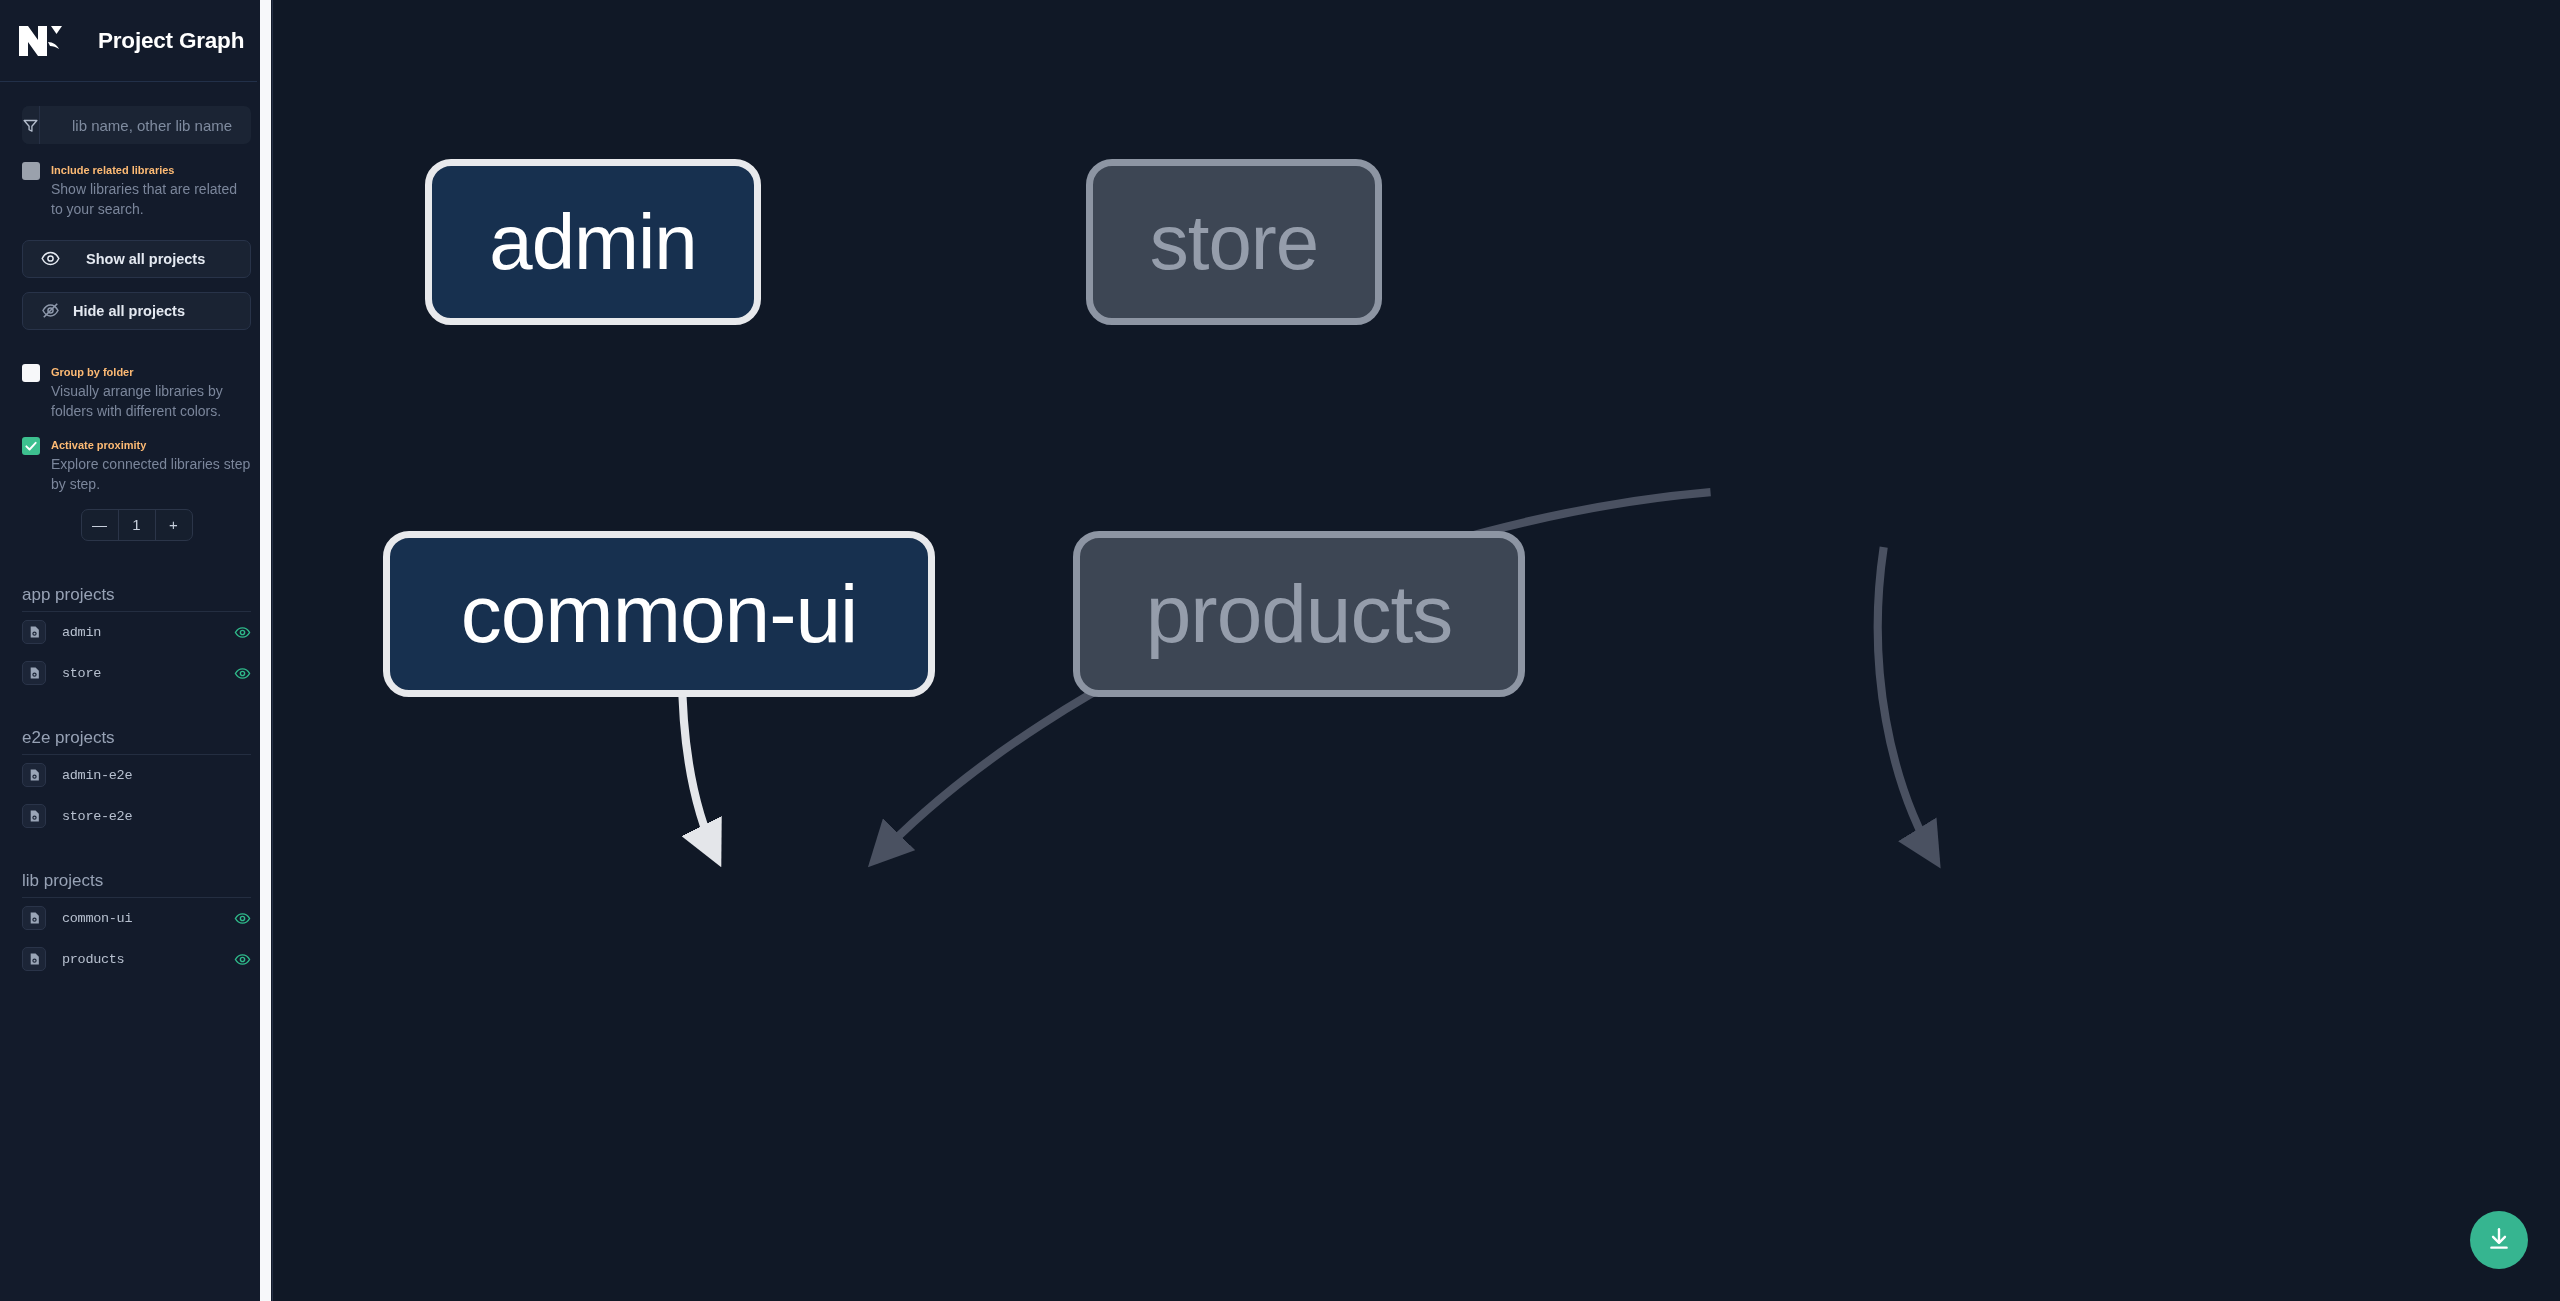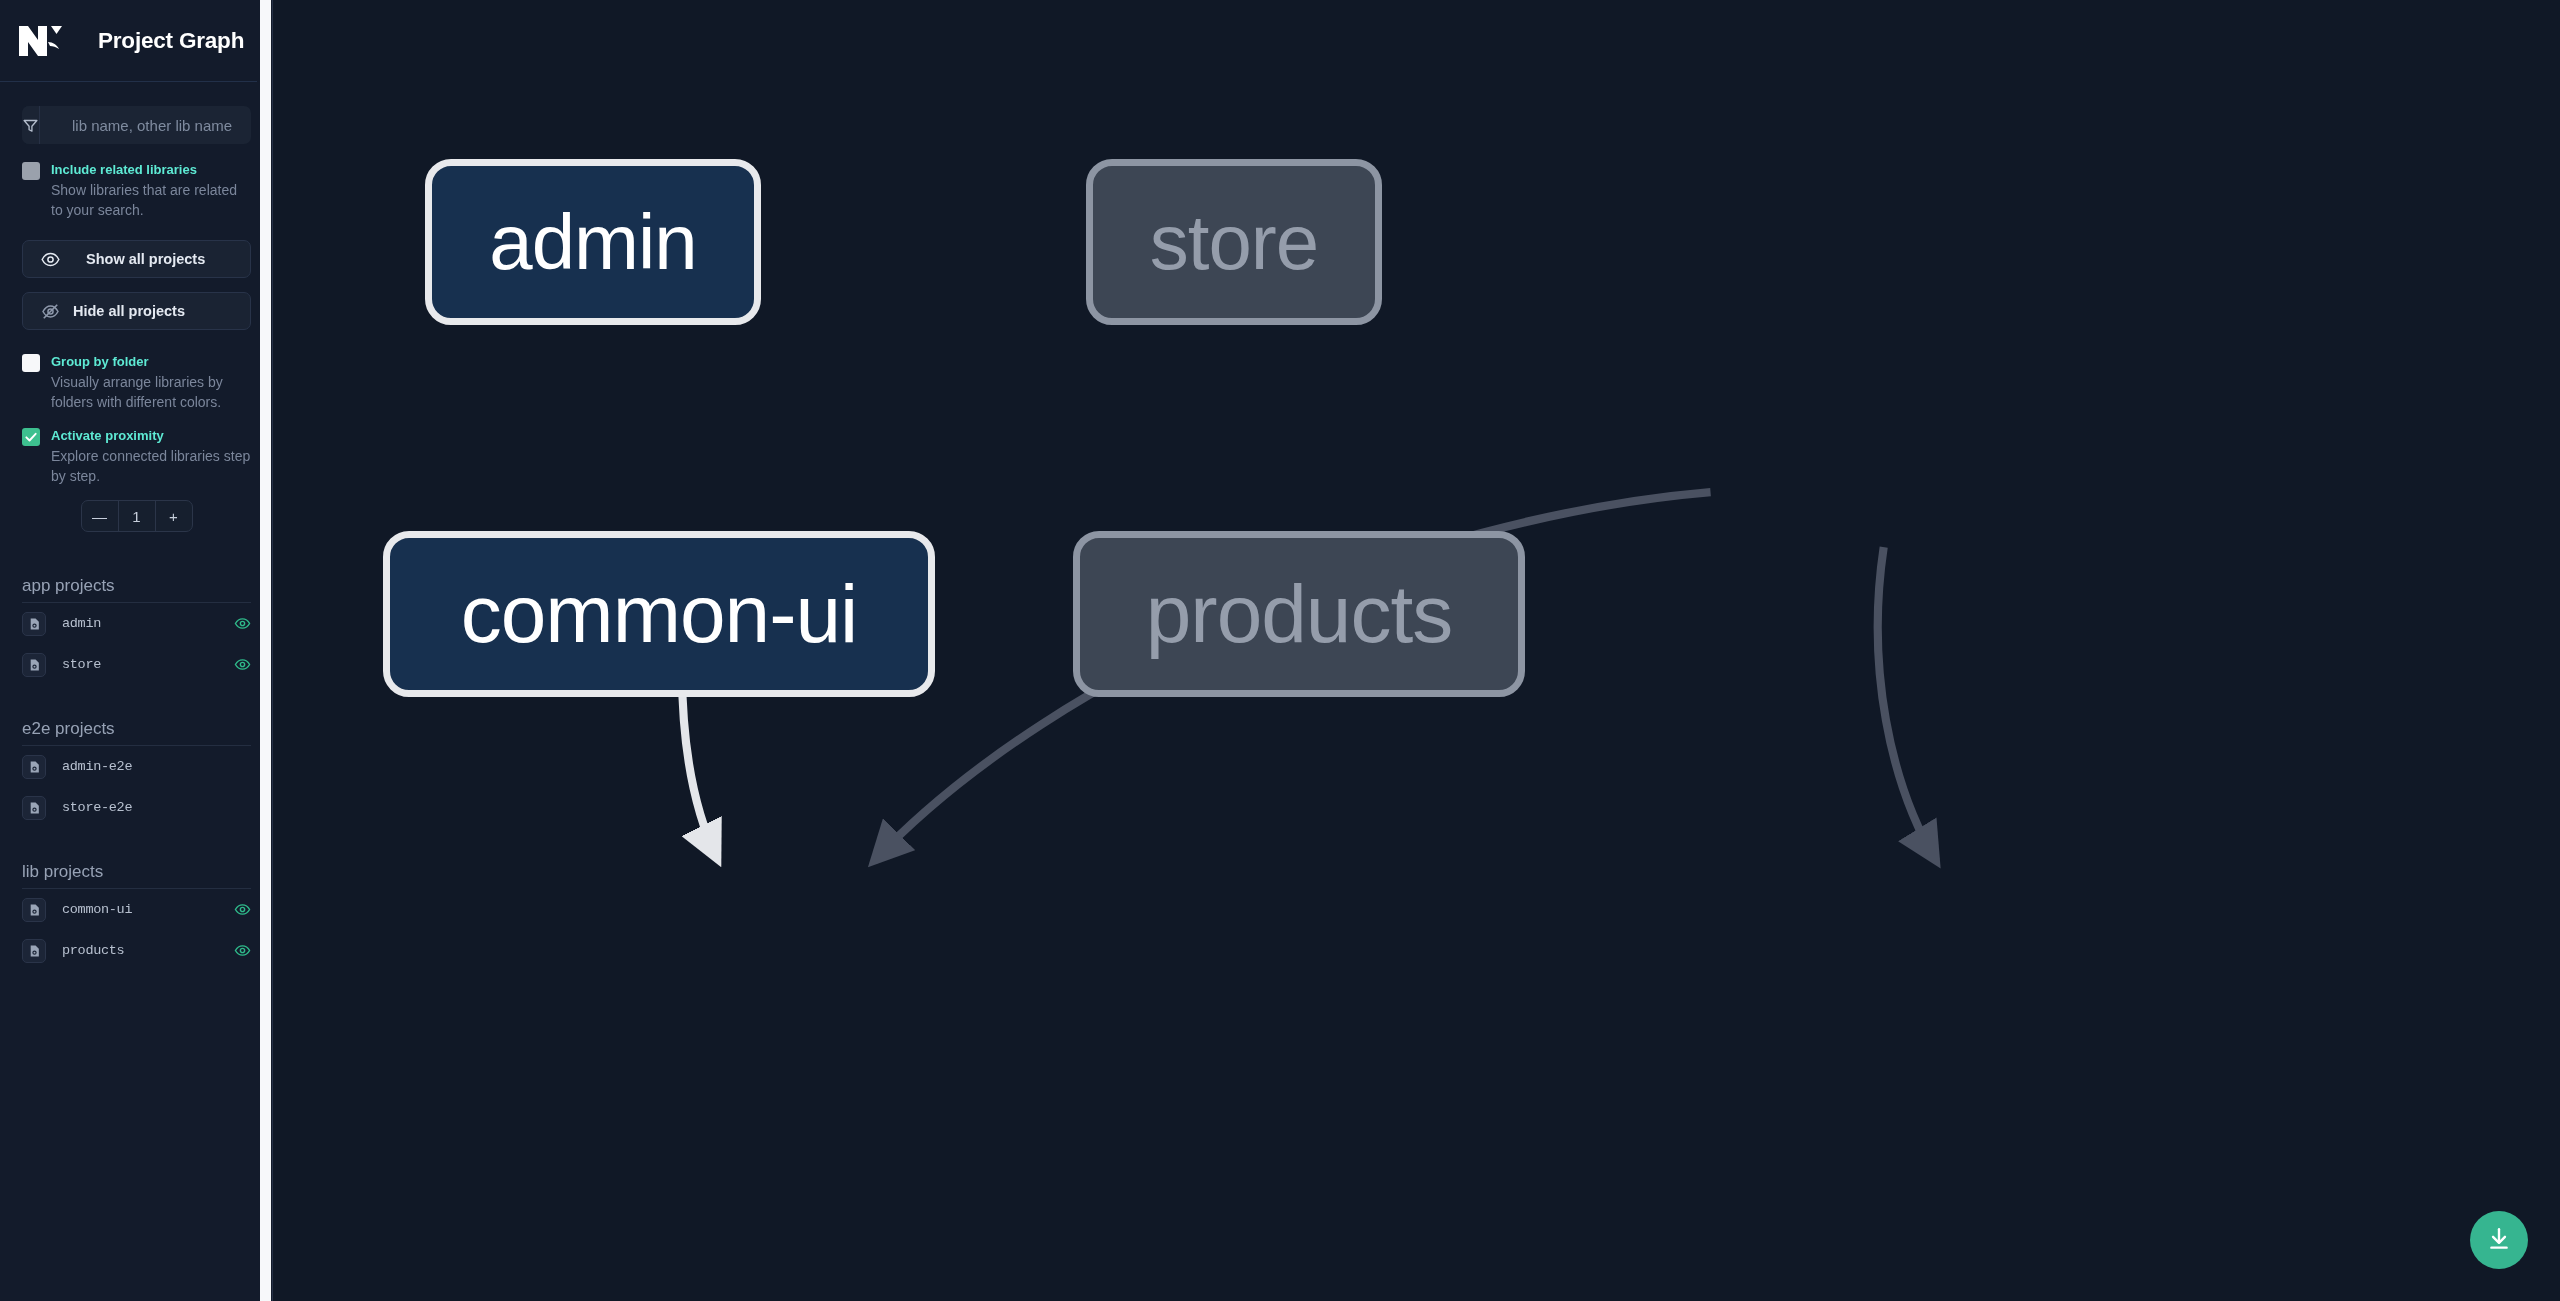--- a/index.html
+++ b/index.html
@@ -74,21 +74,21 @@
   .opt-block { display: flex; gap: 11px; margin-top: 16px; align-items: flex-start; }
   .cb {
     width: 18px; height: 18px; flex: 0 0 18px; margin-top: 2px;
     border-radius: 3px;
   }
   .cb.gray { background: #9aa1ac; }
   .cb.white { background: #f7f8fa; }
   .cb.green { background: #3dc08f; display:flex; align-items:center; justify-content:center; }
   .cb.green svg { width: 14px; height: 14px; }
   .opt-txt { flex: 1; }
-  .opt-title { color: #5eead4; font-size: 13px; font-weight: 700; line-height: 1.35; }
+  .opt-title { color: #fdba74; font-size: 11px; font-weight: 700; line-height: 1.35; }
   .opt-desc { color: #7b869b; font-size: 14px; line-height: 1.45; margin-top: 1px; }
 
   .big-btn {
     margin-top: 14px;
     height: 38px; width: 100%;
     display: flex; align-items: center; gap: 13px;
     padding-left: 18px;
     background: #1a2333;
     border: 1px solid #2a out;
     border: 1px solid #283349;
@@ -265,21 +265,21 @@
 
         <button class="big-btn" id="btn-hide-all">
           <svg viewBox="0 0 24 24" fill="none" stroke="#8d98ab" stroke-width="1.9">
             <path d="M2.5 12 C5 7.5 8.5 5 12 5 C15.5 5 19 7.5 21.5 12 C19 16.5 15.5 19 12 19 C8.5 19 5 16.5 2.5 12 z"></path>
             <circle cx="12" cy="12" r="3.2"></circle>
             <line x1="3.5" y1="20.5" x2="20.5" y2="3.5" stroke-width="2.1"></line>
           </svg>
           <span>Hide all projects</span>
         </button>
 
-        <div class="opt-block" style="margin-top:22px">
+        <div class="opt-block" style="margin-top:32px">
           <span class="cb white"></span>
           <span class="opt-txt">
             <span class="opt-title">Group by folder</span>
             <span class="opt-desc" style="display:block">Visually arrange libraries by folders with different colors.</span>
           </span>
         </div>
 
         <div class="opt-block" style="margin-top:14px">
           <span class="cb green">
             <svg viewBox="0 0 24 24" fill="none" stroke="#ffffff" stroke-width="3.2" stroke-linecap="round" stroke-linejoin="round">

